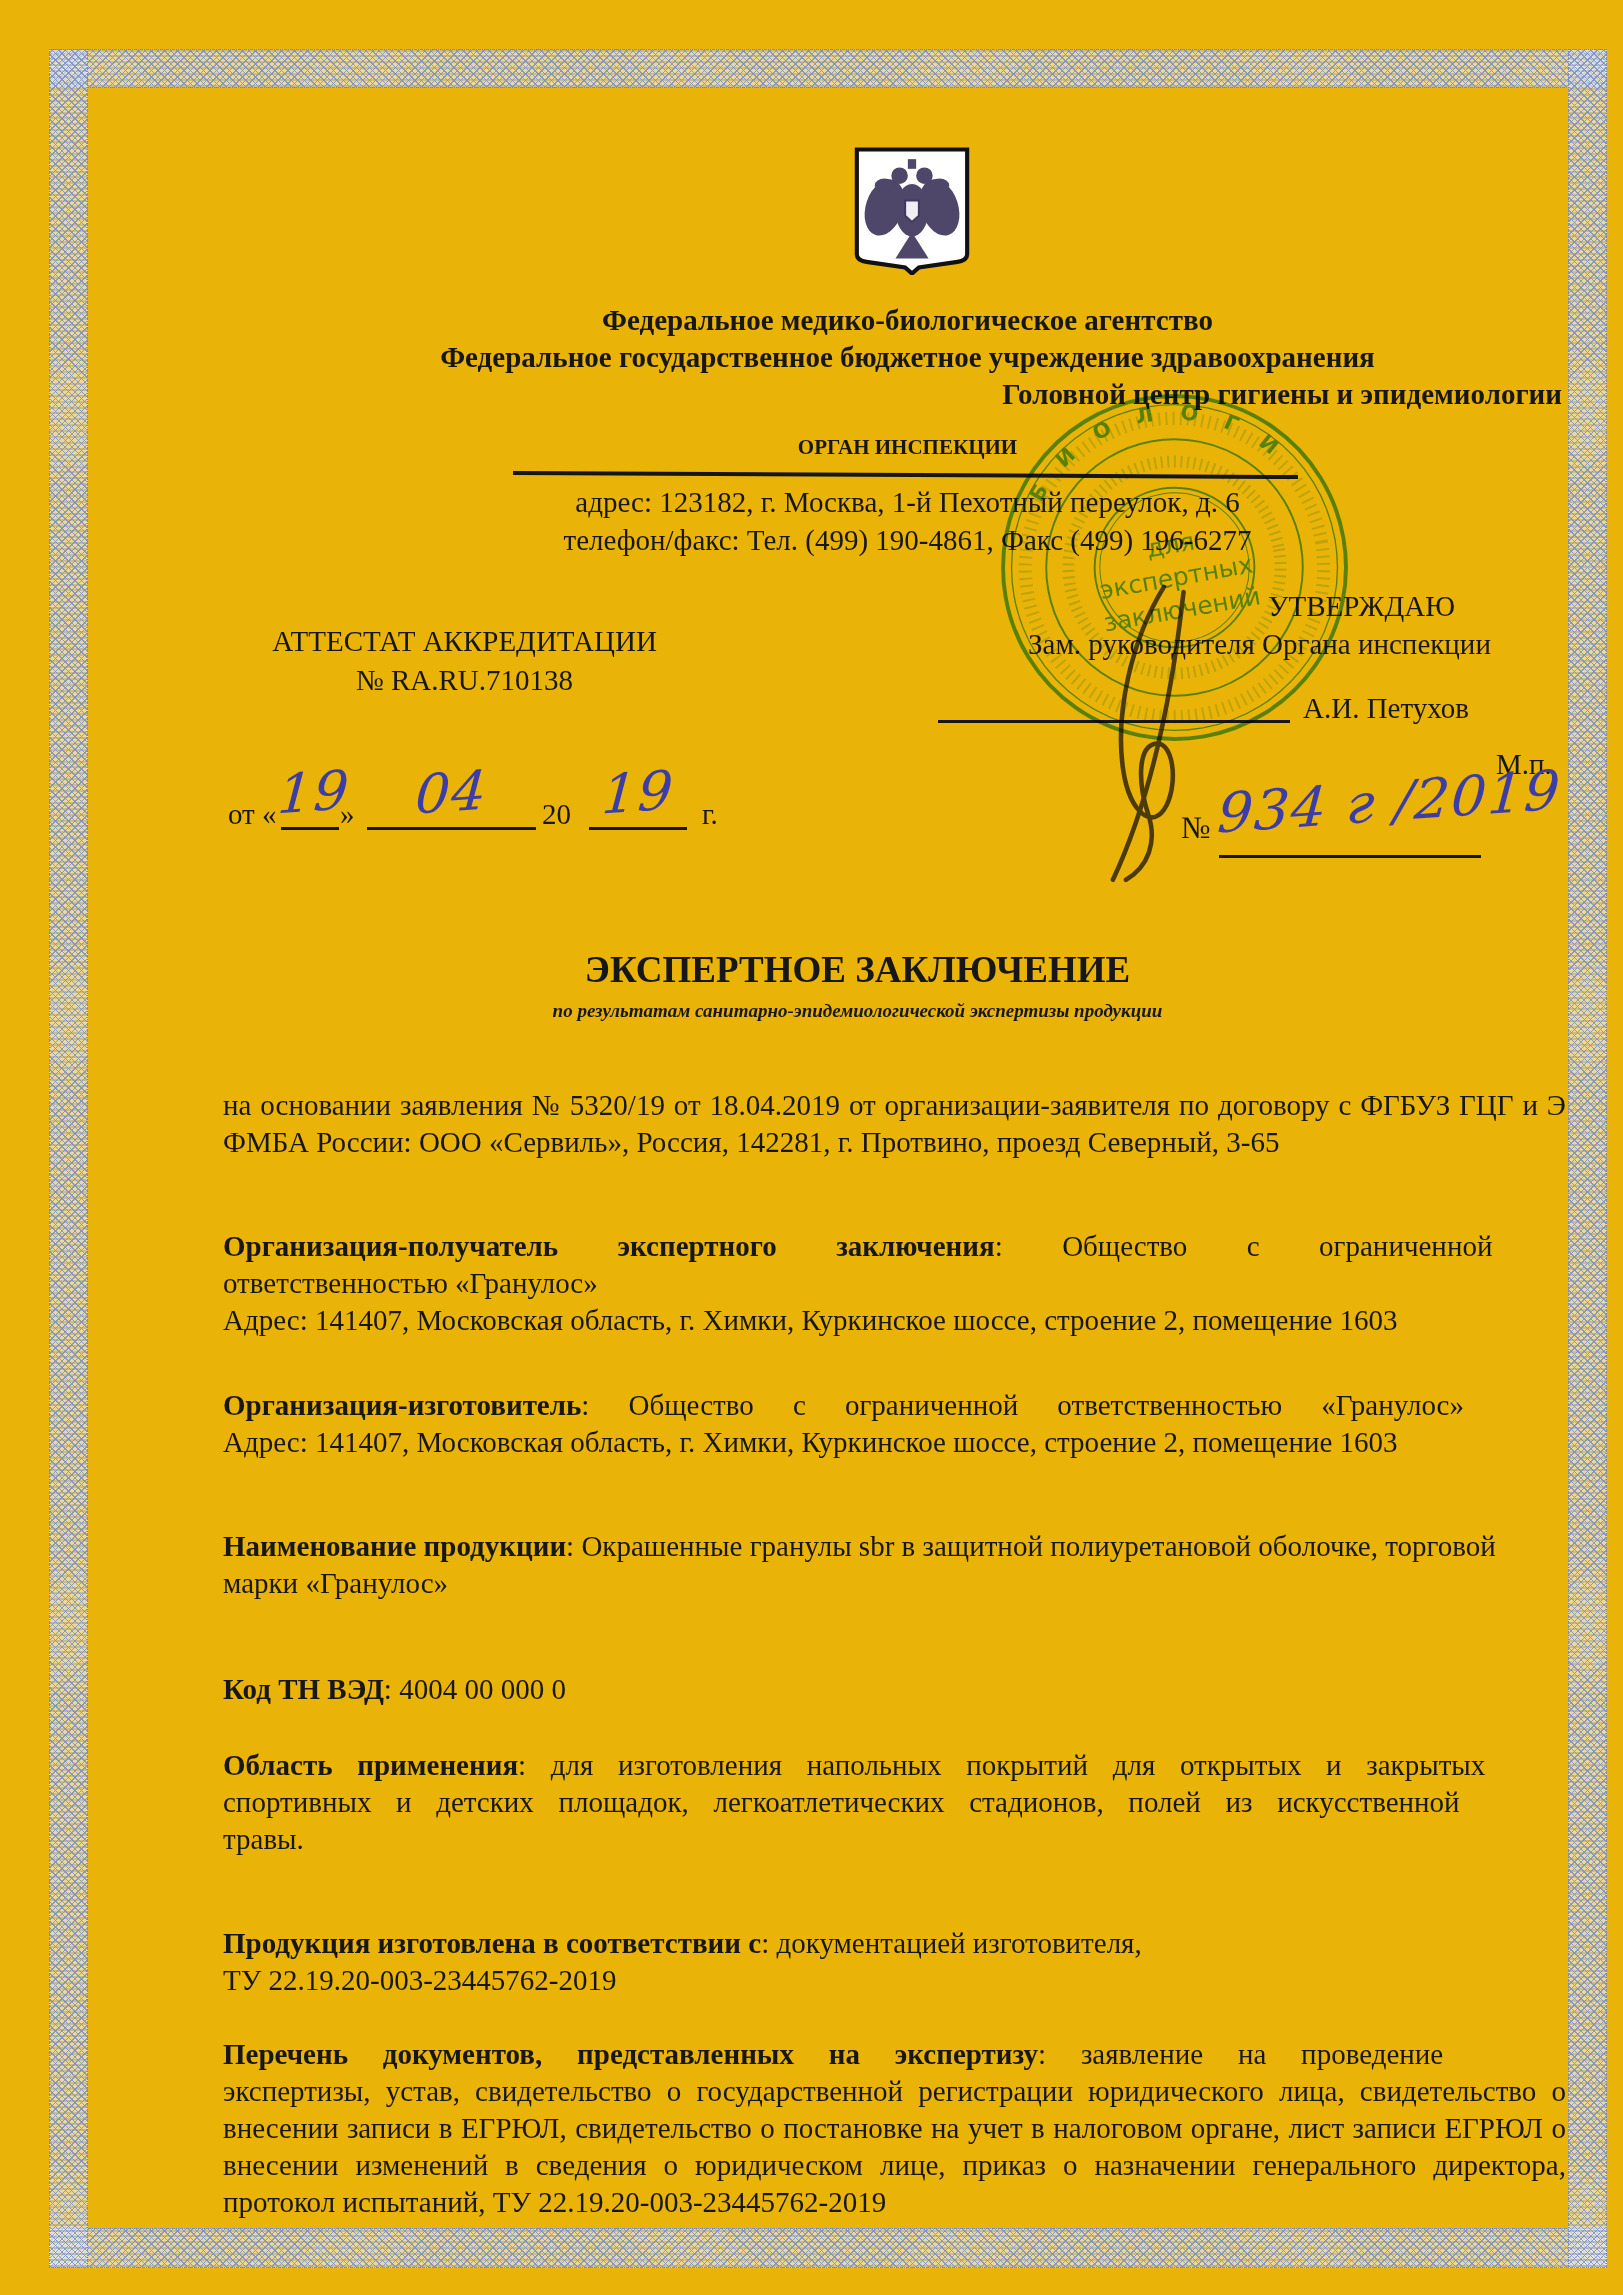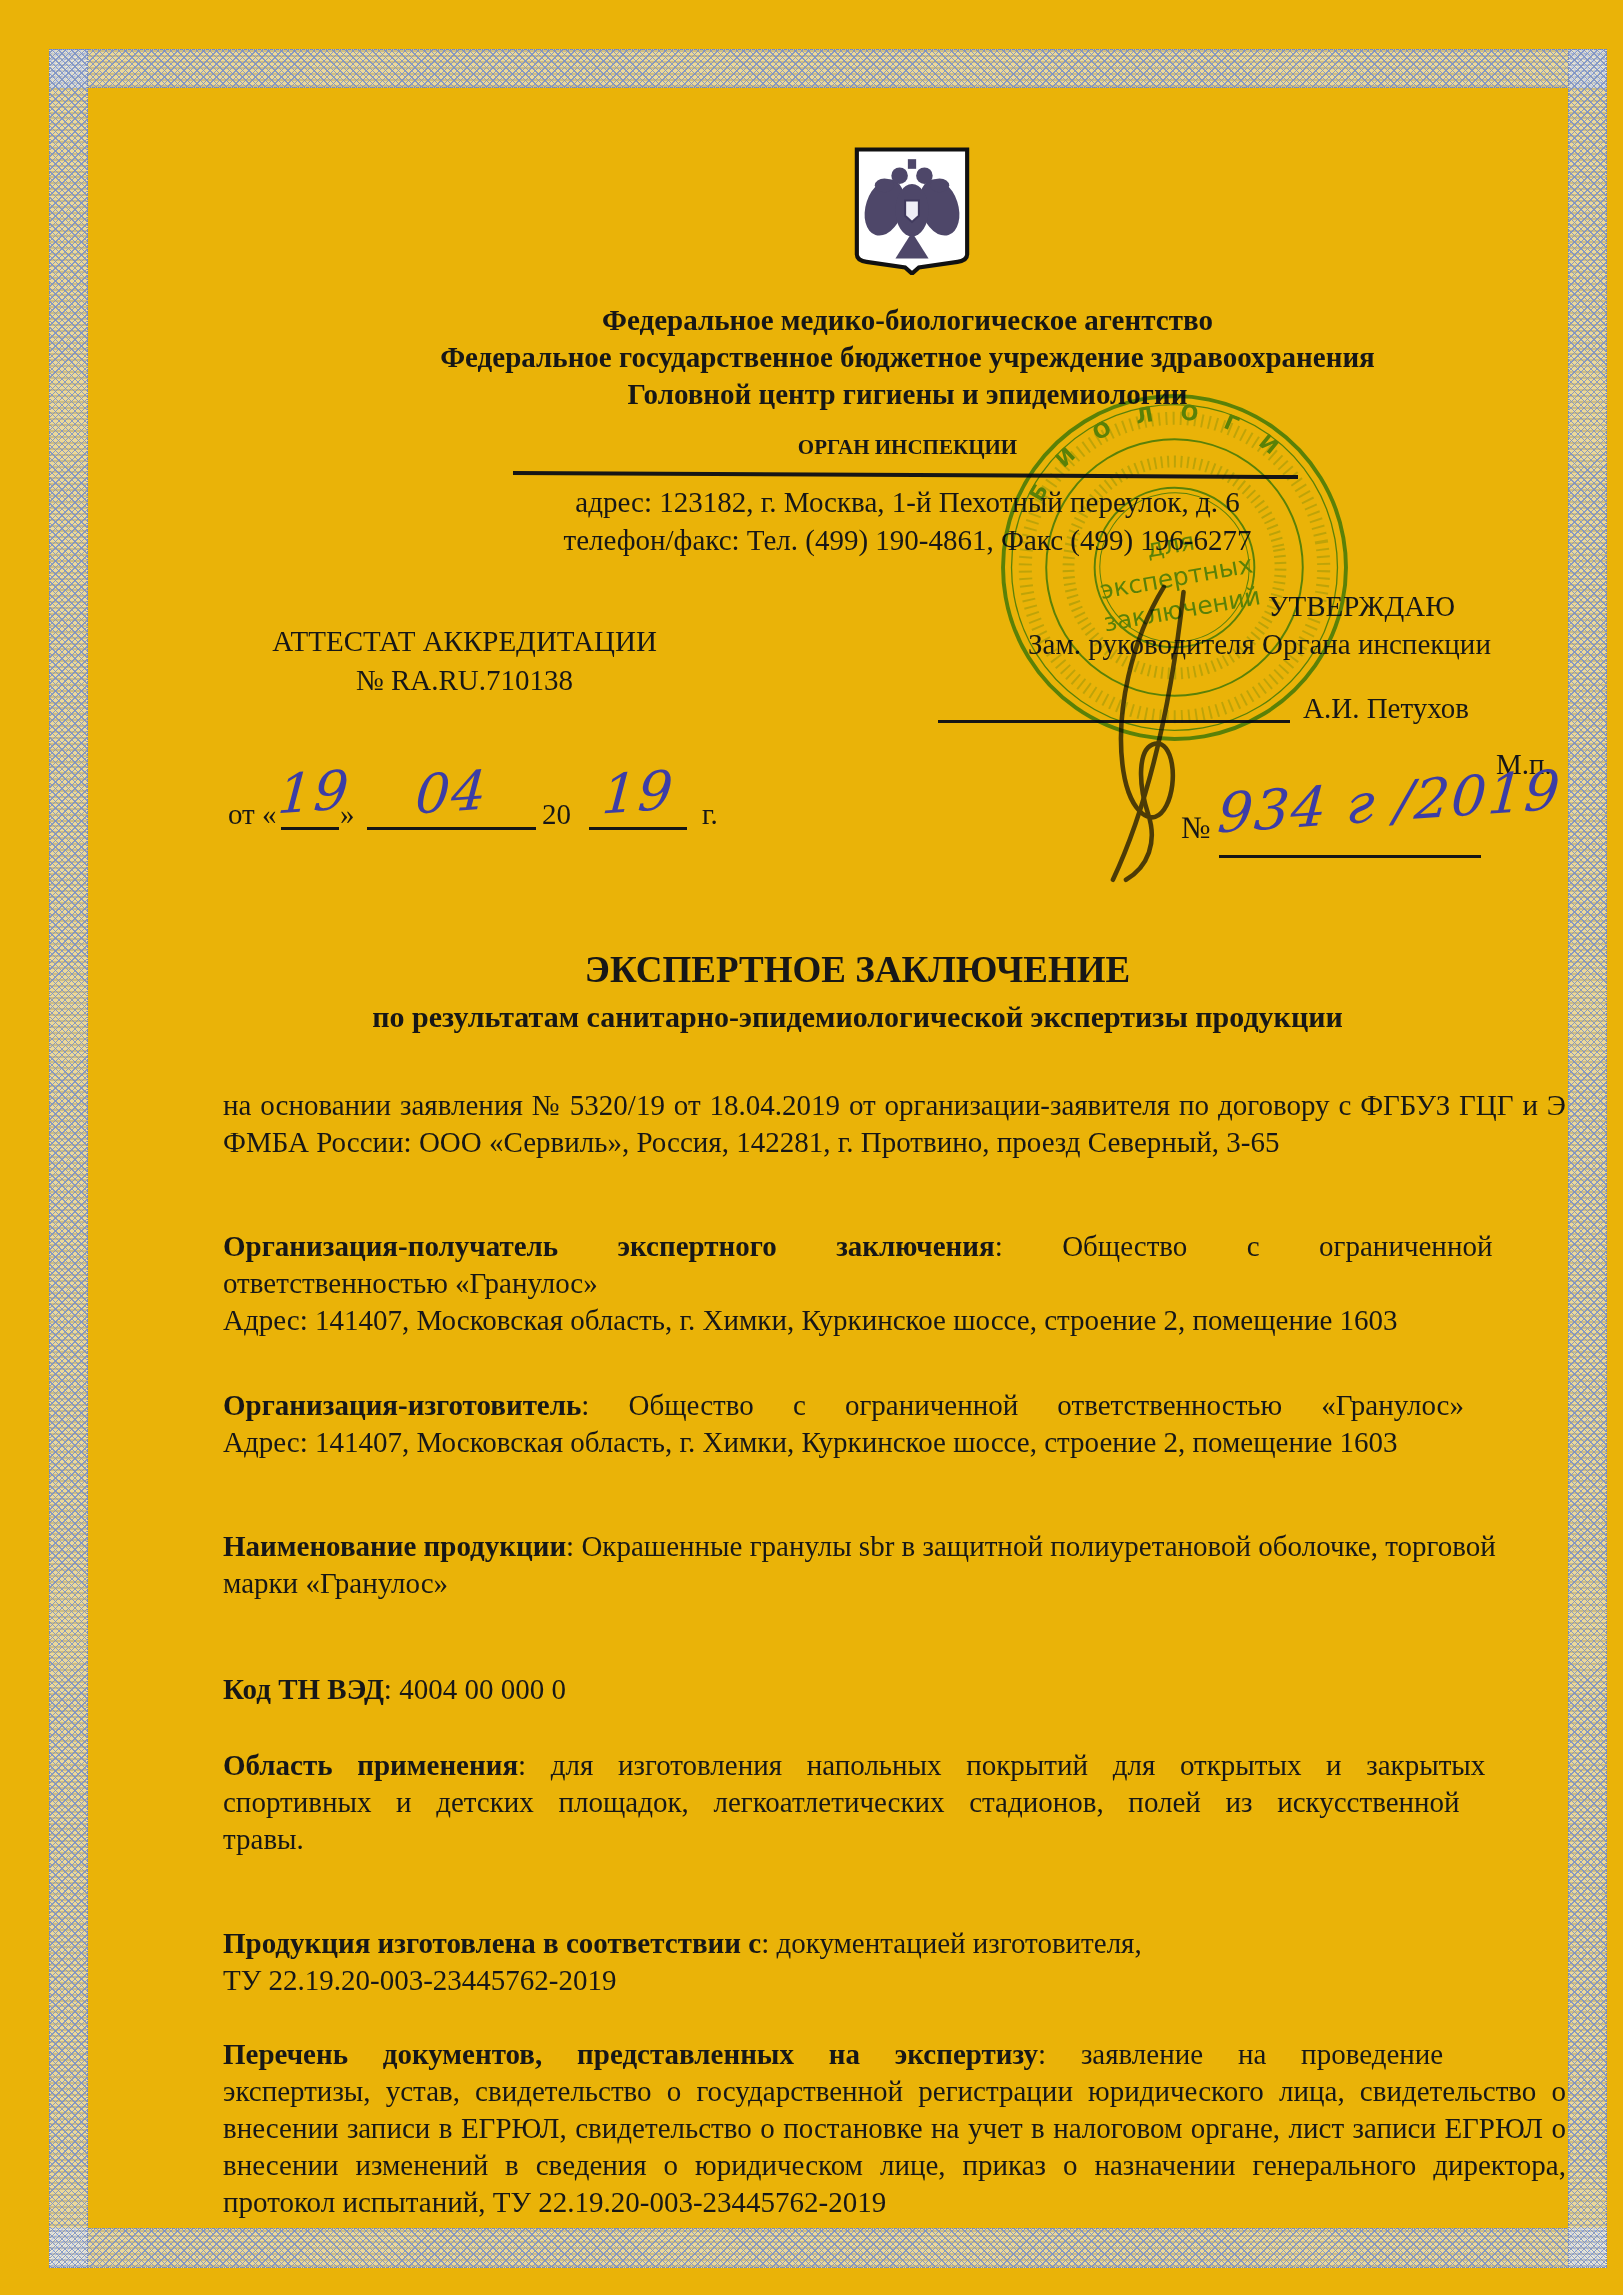--- a/index.html
+++ b/index.html
@@ -60,21 +60,21 @@
         <path d="M90 128 L66 166 L114 166 Z"></path>
         <ellipse cx="50" cy="60" rx="14" ry="10"></ellipse>
         <ellipse cx="130" cy="60" rx="14" ry="10"></ellipse>
       </g>
       <path d="M80 82 h20 v22 l-10 9 l-10 -9 z" fill="#efeef6" stroke="#413a5e" stroke-width="3"></path>
     </svg>
   </div>
 
   <div class="abs hdr" style="top:302px;">Федеральное медико-биологическое агентство</div>
   <div class="abs hdr" style="top:339px;">Федеральное государственное бюджетное учреждение здравоохранения</div>
-  <div class="abs hdr" style="top:376px;">Головной центр гигиены и эпидемиологии</div>
+  <div class="abs hdr" style="top:376px;text-align:right;">Головной центр гигиены и эпидемиологии</div>
 
   <div class="abs organ-title" style="top:435px;">ОРГАН ИНСПЕКЦИИ</div>
   <div class="rule" style="left:513px;top:473px;width:785px;height:3.9px;transform:rotate(.3deg);"></div>
   <div class="abs fs44" style="left:253px;top:484px;width:1309px;text-align:center;">адрес: 123182, г. Москва, 1-й Пехотный переулок, д. 6</div>
   <div class="abs fs44" style="left:253px;top:522px;width:1309px;text-align:center;">телефон/факс: Тел. (499) 190-4861, Факс (499) 196-6277</div>
 
   <div class="abs fs44 ctr" style="left:216px;top:623px;width:497px;">АТТЕСТАТ АККРЕДИТАЦИИ</div>
   <div class="abs fs44 ctr" style="left:216px;top:662px;width:497px;">№ RA.RU.710138</div>
 
   <div class="abs fs44" style="left:1178px;top:588px;width:367px;text-align:center;">УТВЕРЖДАЮ</div>
@@ -124,21 +124,21 @@
   <div class="abs fs44" style="left:542px;top:796px;">20</div>
   <div class="rule" style="left:589px;top:827px;width:98px;height:2.6px;"></div>
   <div class="hw" style="left:592px;top:761px;width:92px;text-align:center;font-size:54px;">19</div>
   <div class="abs fs44" style="left:702px;top:796px;">г.</div>
 
   <div class="abs" style="left:1181px;top:810px;font-size:31px;">№</div>
   <div class="rule" style="left:1219px;top:855px;width:262px;height:2.6px;"></div>
   <div class="hw" style="left:1219px;top:771px;width:301px;text-align:center;font-size:55px;white-space:nowrap;">934 г /2019</div>
 
   <div class="abs b ctr" style="left:203px;top:948px;width:1309px;font-size:37px;">ЭКСПЕРТНОЕ ЗАКЛЮЧЕНИЕ</div>
-  <div class="abs b ctr" style="left:203px;top:1000px;width:1309px;font-size:30px;">по результатам санитарно-эпидемиологической экспертизы продукции</div>
+  <div class="abs b ctr" style="left:203px;top:1000px;width:1309px;font-size:19px;font-style:italic;">по результатам санитарно-эпидемиологической экспертизы продукции</div>
 
   <p class="para just" style="top:1058px;">на основании заявления № 5320/19 от 18.04.2019 от организации-заявителя по договору с ФГБУЗ ГЦГ и Э ФМБА России: ООО «Сервиль», Россия, 142281, г. Протвино, проезд Северный, 3-65</p>
 
   <p class="para" style="top:1199px;">
     <span class="ws19"><b>Организация-получатель экспертного заключения</b><span>: Общество с ограниченной</span></span><br>
     <span>ответственностью «Гранулос»</span><br>
     <span>Адрес: 141407, Московская область, г. Химки, Куркинское шоссе, строение 2, помещение 1603</span>
   </p>
 
   <p class="para" style="top:1358px;">

